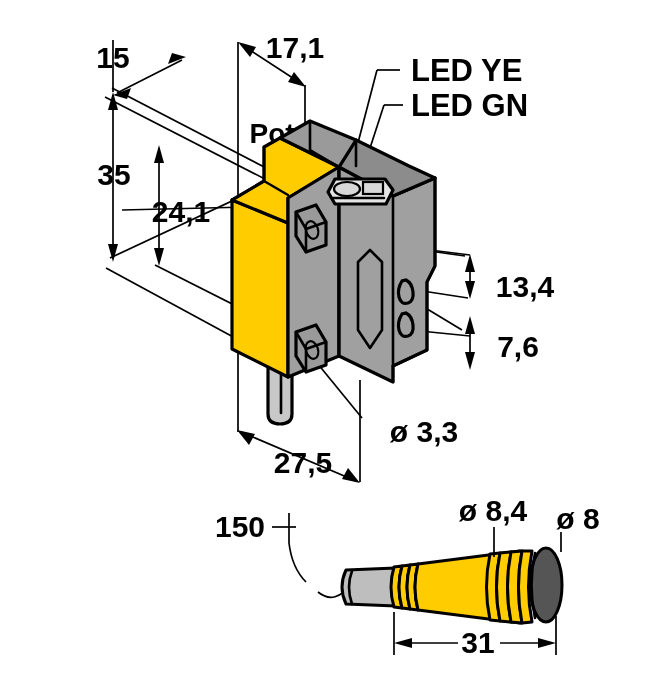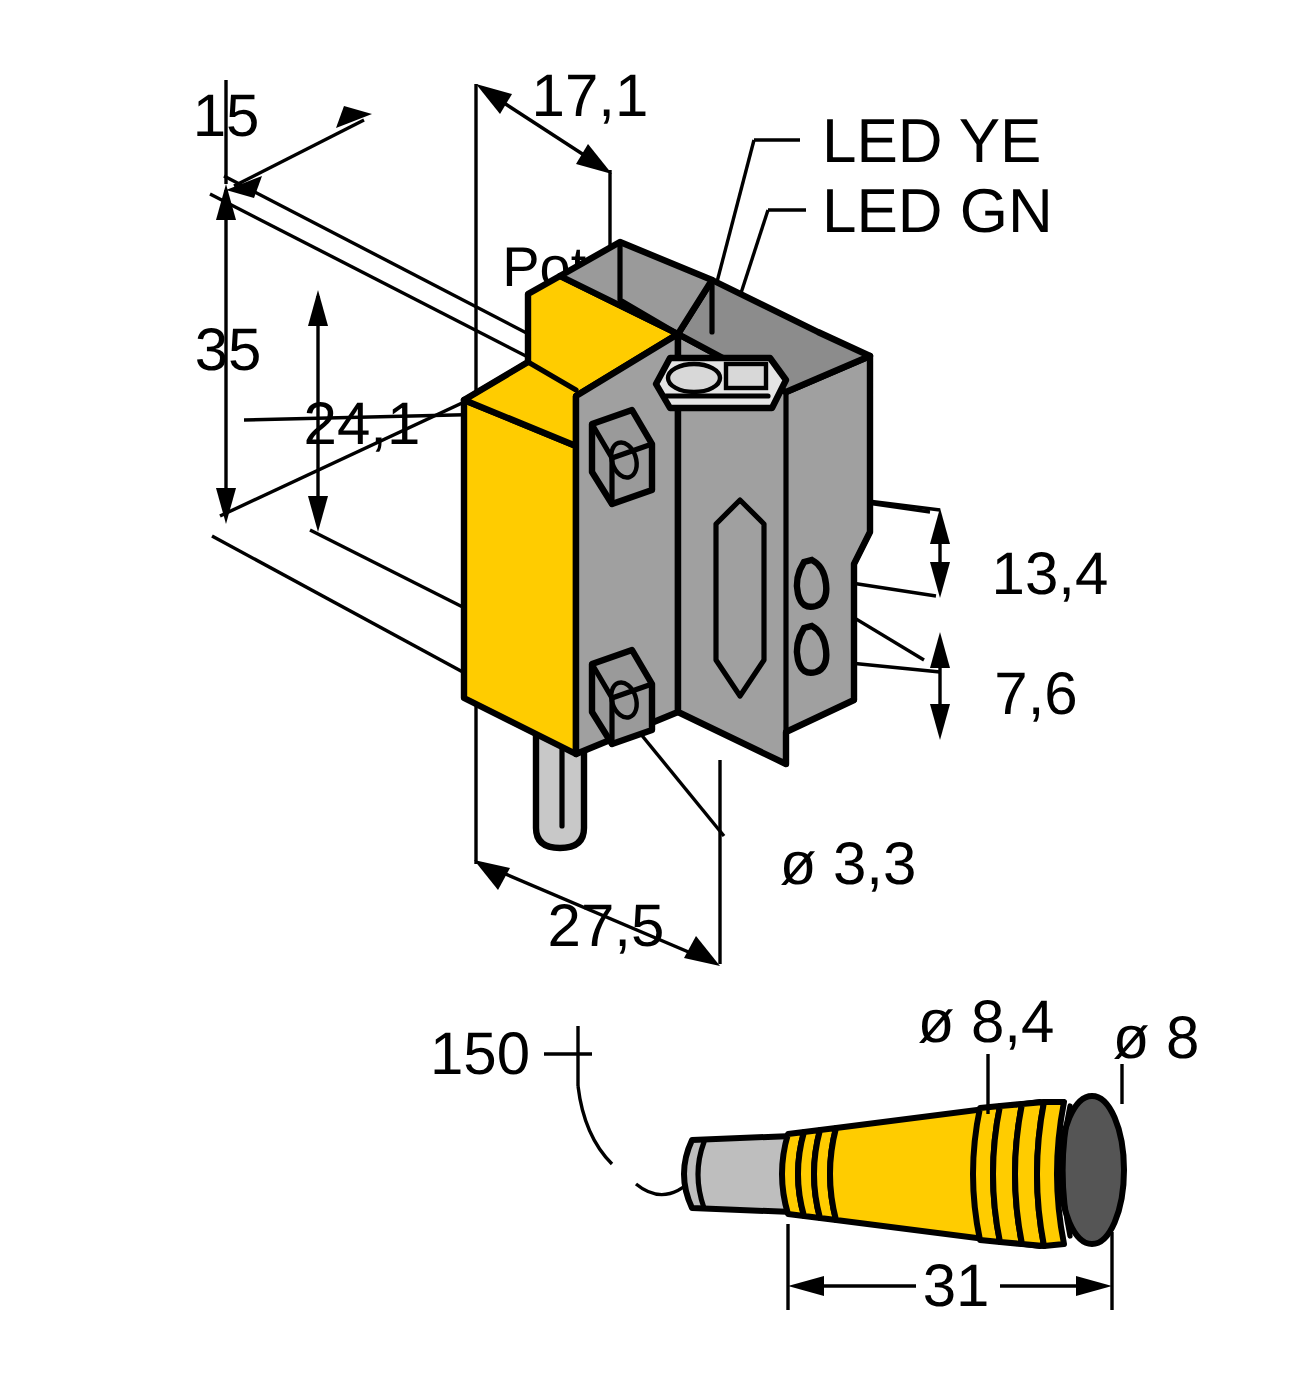--- a/index.html
+++ b/index.html
@@ -11,20 +11,21 @@
     width: 654px;
     height: 700px;
     font-family: "Liberation Sans", sans-serif;
     overflow: hidden;
   }
   #drawing-root {
     position: relative;
     width: 654px;
     height: 700px;
     background: #ffffff;
+    font-weight: bold;
   }
   svg#tech-drawing {
     display: block;
     width: 654px;
     height: 700px;
   }
   .dim-text {
     font-family: "Liberation Sans", sans-serif;
     font-size: 30px;
     fill: #000000;

